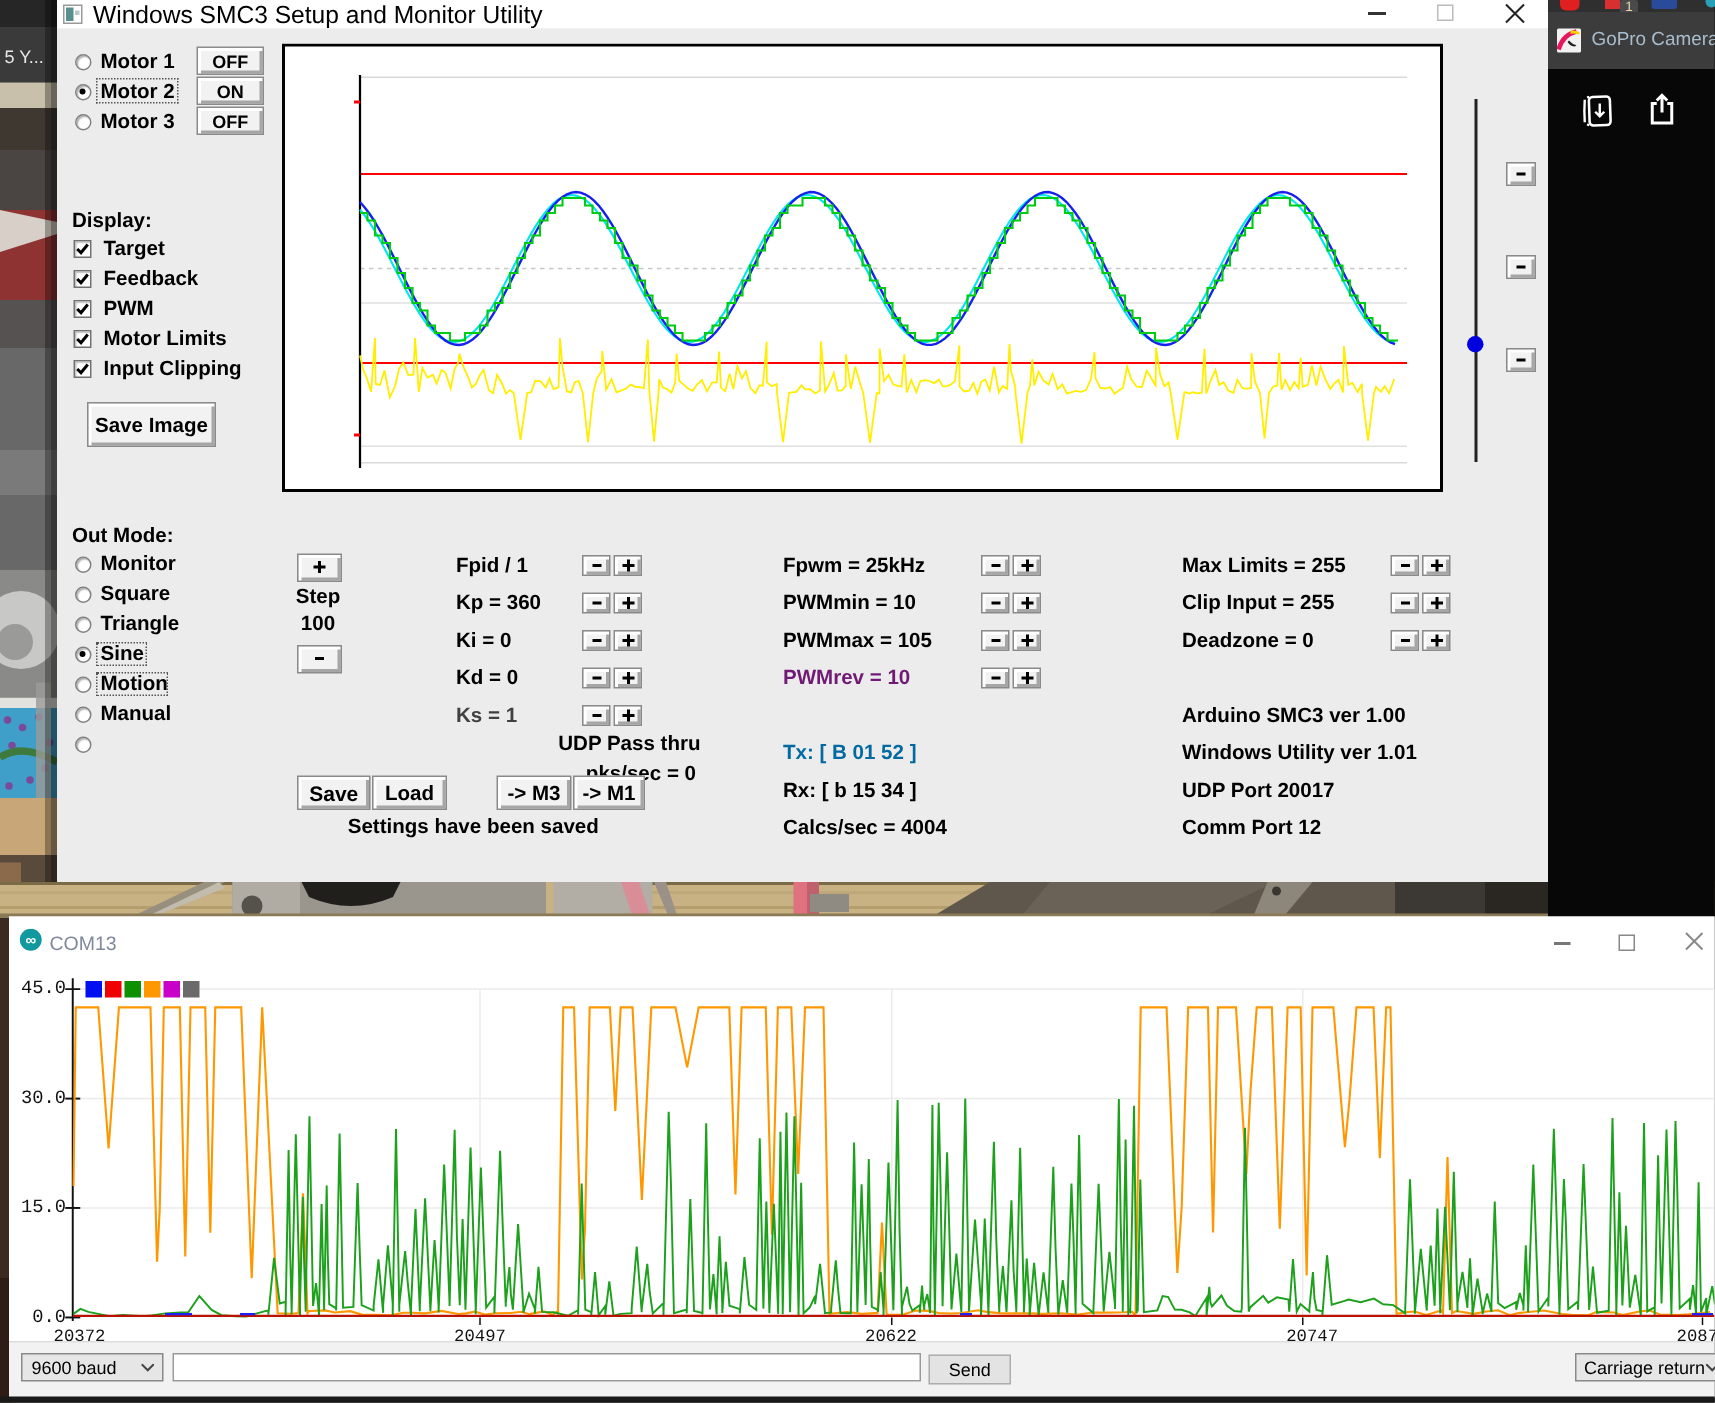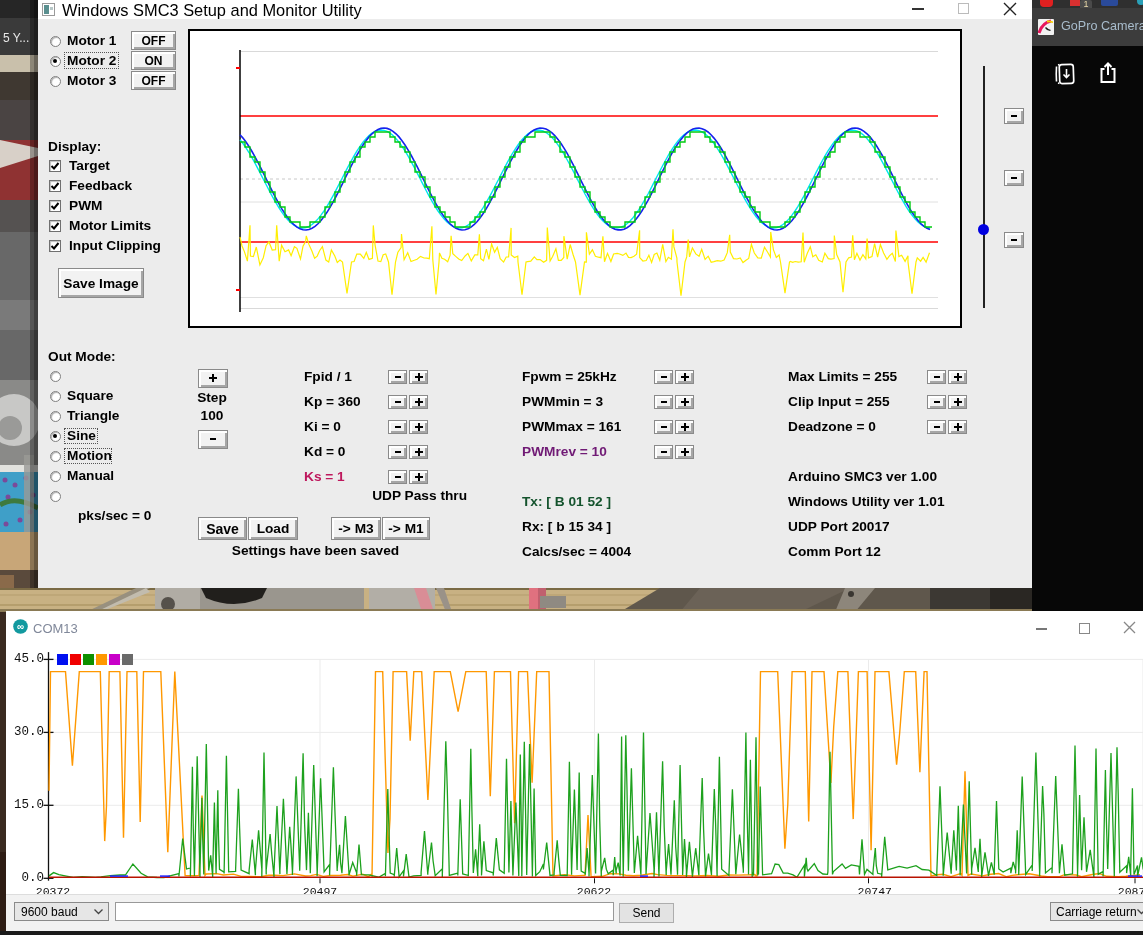--- a/index.html
+++ b/index.html
@@ -158,37 +158,38 @@
       <div style="width:6px;height:2px;background:#000;margin-top:-1px"></div>
     </div>
     <div class="b3" style="left:966px;top:170px;width:20px;height:16px;font-size:12px">
       <div style="width:6px;height:2px;background:#000;margin-top:-1px"></div>
     </div>
     <div class="b3" style="left:966px;top:232px;width:20px;height:16px;font-size:12px">
       <div style="width:6px;height:2px;background:#000;margin-top:-1px"></div>
     </div>
     <div style="position:absolute;left:10px;top:348px;width:400px;height:18px;line-height:18px;font-size:13.7px;font-weight:bold;text-align:left;color:#000;white-space:nowrap">Out Mode:</div>
     <div class="radio" style="left:11.5px;top:370.5px"></div>
+    <div style="position:absolute;left:29px;top:367px;width:400px;height:18px;line-height:18px;font-size:13.7px;font-weight:bold;text-align:left;color:#000;white-space:nowrap">Monitor</div>
     <div class="radio" style="left:11.5px;top:390.5px"></div>
     <div style="position:absolute;left:29px;top:387px;width:400px;height:18px;line-height:18px;font-size:13.7px;font-weight:bold;text-align:left;color:#000;white-space:nowrap">Square</div>
     <div class="radio" style="left:11.5px;top:410.5px"></div>
     <div style="position:absolute;left:29px;top:407px;width:400px;height:18px;line-height:18px;font-size:13.7px;font-weight:bold;text-align:left;color:#000;white-space:nowrap">Triangle</div>
     <div class="radio" style="left:11.5px;top:430.5px">
       <div class="rdot"></div>
     </div>
     <div style="position:absolute;left:29px;top:427px;width:400px;height:18px;line-height:18px;font-size:13.7px;font-weight:bold;text-align:left;color:#000;white-space:nowrap">Sine</div>
     <div class="radio" style="left:11.5px;top:450.5px"></div>
     <div style="position:absolute;left:29px;top:447px;width:400px;height:18px;line-height:18px;font-size:13.7px;font-weight:bold;text-align:left;color:#000;white-space:nowrap">Motion</div>
     <div class="radio" style="left:11.5px;top:470.5px"></div>
     <div style="position:absolute;left:29px;top:467px;width:400px;height:18px;line-height:18px;font-size:13.7px;font-weight:bold;text-align:left;color:#000;white-space:nowrap">Manual</div>
     <div class="radio" style="left:11.5px;top:490.5px"></div>
     <div style="position:absolute;left:29px;top:487px;width:400px;height:18px;line-height:18px;font-size:13.7px;font-weight:bold;text-align:right;color:#000;white-space:nowrap">UDP Pass thru</div>
     <div style="position:absolute;left:27px;top:429px;width:32px;height:14px;outline:1px dotted #555"></div>
     <div style="position:absolute;left:27px;top:449px;width:46px;height:14px;outline:1px dotted #555"></div>
-    <div style="position:absolute;left:40px;top:507px;width:400px;height:18px;line-height:18px;font-size:13.7px;font-weight:bold;text-align:left;color:#000;white-space:nowrap">pks/sec = 0</div>
+    <div style="position:absolute;left:26px;top:507px;width:400px;height:18px;line-height:18px;font-size:13.7px;font-weight:bold;text-align:right;color:#000;white-space:nowrap">pks/sec = 0</div>
     <div class="b3" style="left:160px;top:369px;width:30px;height:19px;font-size:12px">
       <div style="position:relative;width:8px;height:8px;margin-top:-1px">
         <div style="position:absolute;left:0;top:3px;width:8px;height:2px;background:#000"></div>
         <div style="position:absolute;left:3px;top:0;width:2px;height:8px;background:#000"></div>
       </div>
     </div>
     <div style="position:absolute;left:146px;top:389px;width:56px;height:18px;line-height:18px;font-size:13.7px;font-weight:bold;text-align:center;color:#000;white-space:nowrap">Step</div>
     <div style="position:absolute;left:146px;top:407px;width:56px;height:18px;line-height:18px;font-size:13.7px;font-weight:bold;text-align:center;color:#000;white-space:nowrap">100</div>
     <div class="b3" style="left:160px;top:430px;width:30px;height:19px;font-size:12px">
       <div style="width:6px;height:2px;background:#000;margin-top:-1px"></div>
@@ -226,21 +227,21 @@
     <div style="position:absolute;left:266px;top:443px;width:400px;height:18px;line-height:18px;font-size:13.7px;font-weight:bold;text-align:left;color:#000;white-space:nowrap">Kd = 0</div>
     <div class="b3" style="left:350px;top:445px;width:19px;height:14px;font-size:11px">
       <div style="width:6px;height:2px;background:#000;margin-top:-1px"></div>
     </div>
     <div class="b3" style="left:371px;top:445px;width:19px;height:14px;font-size:11px">
       <div style="position:relative;width:8px;height:8px;margin-top:-1px">
         <div style="position:absolute;left:0;top:3px;width:8px;height:2px;background:#000"></div>
         <div style="position:absolute;left:3px;top:0;width:2px;height:8px;background:#000"></div>
       </div>
     </div>
-    <div style="position:absolute;left:266px;top:468px;width:400px;height:18px;line-height:18px;font-size:13.7px;font-weight:bold;text-align:left;color:#be185d;white-space:nowrap">Ks = 1</div>
+    <div style="position:absolute;left:266px;top:468px;width:400px;height:18px;line-height:18px;font-size:13.7px;font-weight:bold;text-align:left;color:#404040;white-space:nowrap">Ks = 1</div>
     <div class="b3" style="left:350px;top:470px;width:19px;height:14px;font-size:11px">
       <div style="width:6px;height:2px;background:#000;margin-top:-1px"></div>
     </div>
     <div class="b3" style="left:371px;top:470px;width:19px;height:14px;font-size:11px">
       <div style="position:relative;width:8px;height:8px;margin-top:-1px">
         <div style="position:absolute;left:0;top:3px;width:8px;height:2px;background:#000"></div>
         <div style="position:absolute;left:3px;top:0;width:2px;height:8px;background:#000"></div>
       </div>
     </div>
     <div class="b3" style="left:160px;top:517px;width:49px;height:23px;font-size:14px">Save</div>
@@ -251,51 +252,51 @@
     <div style="position:absolute;left:484px;top:368px;width:400px;height:18px;line-height:18px;font-size:13.7px;font-weight:bold;text-align:left;color:#000;white-space:nowrap">Fpwm = 25kHz</div>
     <div class="b3" style="left:616px;top:370px;width:19px;height:14px;font-size:11px">
       <div style="width:6px;height:2px;background:#000;margin-top:-1px"></div>
     </div>
     <div class="b3" style="left:637px;top:370px;width:19px;height:14px;font-size:11px">
       <div style="position:relative;width:8px;height:8px;margin-top:-1px">
         <div style="position:absolute;left:0;top:3px;width:8px;height:2px;background:#000"></div>
         <div style="position:absolute;left:3px;top:0;width:2px;height:8px;background:#000"></div>
       </div>
     </div>
-    <div style="position:absolute;left:484px;top:393px;width:400px;height:18px;line-height:18px;font-size:13.7px;font-weight:bold;text-align:left;color:#000;white-space:nowrap">PWMmin = 3</div>
+    <div style="position:absolute;left:484px;top:393px;width:400px;height:18px;line-height:18px;font-size:13.7px;font-weight:bold;text-align:left;color:#000;white-space:nowrap">PWMmin = 10</div>
     <div class="b3" style="left:616px;top:395px;width:19px;height:14px;font-size:11px">
       <div style="width:6px;height:2px;background:#000;margin-top:-1px"></div>
     </div>
     <div class="b3" style="left:637px;top:395px;width:19px;height:14px;font-size:11px">
       <div style="position:relative;width:8px;height:8px;margin-top:-1px">
         <div style="position:absolute;left:0;top:3px;width:8px;height:2px;background:#000"></div>
         <div style="position:absolute;left:3px;top:0;width:2px;height:8px;background:#000"></div>
       </div>
     </div>
-    <div style="position:absolute;left:484px;top:418px;width:400px;height:18px;line-height:18px;font-size:13.7px;font-weight:bold;text-align:left;color:#000;white-space:nowrap">PWMmax = 161</div>
+    <div style="position:absolute;left:484px;top:418px;width:400px;height:18px;line-height:18px;font-size:13.7px;font-weight:bold;text-align:left;color:#000;white-space:nowrap">PWMmax = 105</div>
     <div class="b3" style="left:616px;top:420px;width:19px;height:14px;font-size:11px">
       <div style="width:6px;height:2px;background:#000;margin-top:-1px"></div>
     </div>
     <div class="b3" style="left:637px;top:420px;width:19px;height:14px;font-size:11px">
       <div style="position:relative;width:8px;height:8px;margin-top:-1px">
         <div style="position:absolute;left:0;top:3px;width:8px;height:2px;background:#000"></div>
         <div style="position:absolute;left:3px;top:0;width:2px;height:8px;background:#000"></div>
       </div>
     </div>
     <div style="position:absolute;left:484px;top:443px;width:400px;height:18px;line-height:18px;font-size:13.7px;font-weight:bold;text-align:left;color:#701a75;white-space:nowrap">PWMrev = 10</div>
     <div class="b3" style="left:616px;top:445px;width:19px;height:14px;font-size:11px">
       <div style="width:6px;height:2px;background:#000;margin-top:-1px"></div>
     </div>
     <div class="b3" style="left:637px;top:445px;width:19px;height:14px;font-size:11px">
       <div style="position:relative;width:8px;height:8px;margin-top:-1px">
         <div style="position:absolute;left:0;top:3px;width:8px;height:2px;background:#000"></div>
         <div style="position:absolute;left:3px;top:0;width:2px;height:8px;background:#000"></div>
       </div>
     </div>
-    <div style="position:absolute;left:484px;top:493px;width:400px;height:18px;line-height:18px;font-size:13.7px;font-weight:bold;text-align:left;color:#14532d;white-space:nowrap">Tx: [ B 01 52 ]</div>
+    <div style="position:absolute;left:484px;top:493px;width:400px;height:18px;line-height:18px;font-size:13.7px;font-weight:bold;text-align:left;color:#0369a1;white-space:nowrap">Tx: [ B 01 52 ]</div>
     <div style="position:absolute;left:484px;top:518px;width:400px;height:18px;line-height:18px;font-size:13.7px;font-weight:bold;text-align:left;color:#000;white-space:nowrap">Rx: [ b 15 34 ]</div>
     <div style="position:absolute;left:484px;top:543px;width:400px;height:18px;line-height:18px;font-size:13.7px;font-weight:bold;text-align:left;color:#000;white-space:nowrap">Calcs/sec = 4004</div>
     <div style="position:absolute;left:750px;top:368px;width:400px;height:18px;line-height:18px;font-size:13.7px;font-weight:bold;text-align:left;color:#000;white-space:nowrap">Max Limits = 255</div>
     <div class="b3" style="left:889px;top:370px;width:19px;height:14px;font-size:11px">
       <div style="width:6px;height:2px;background:#000;margin-top:-1px"></div>
     </div>
     <div class="b3" style="left:910px;top:370px;width:19px;height:14px;font-size:11px">
       <div style="position:relative;width:8px;height:8px;margin-top:-1px">
         <div style="position:absolute;left:0;top:3px;width:8px;height:2px;background:#000"></div>
         <div style="position:absolute;left:3px;top:0;width:2px;height:8px;background:#000"></div>

